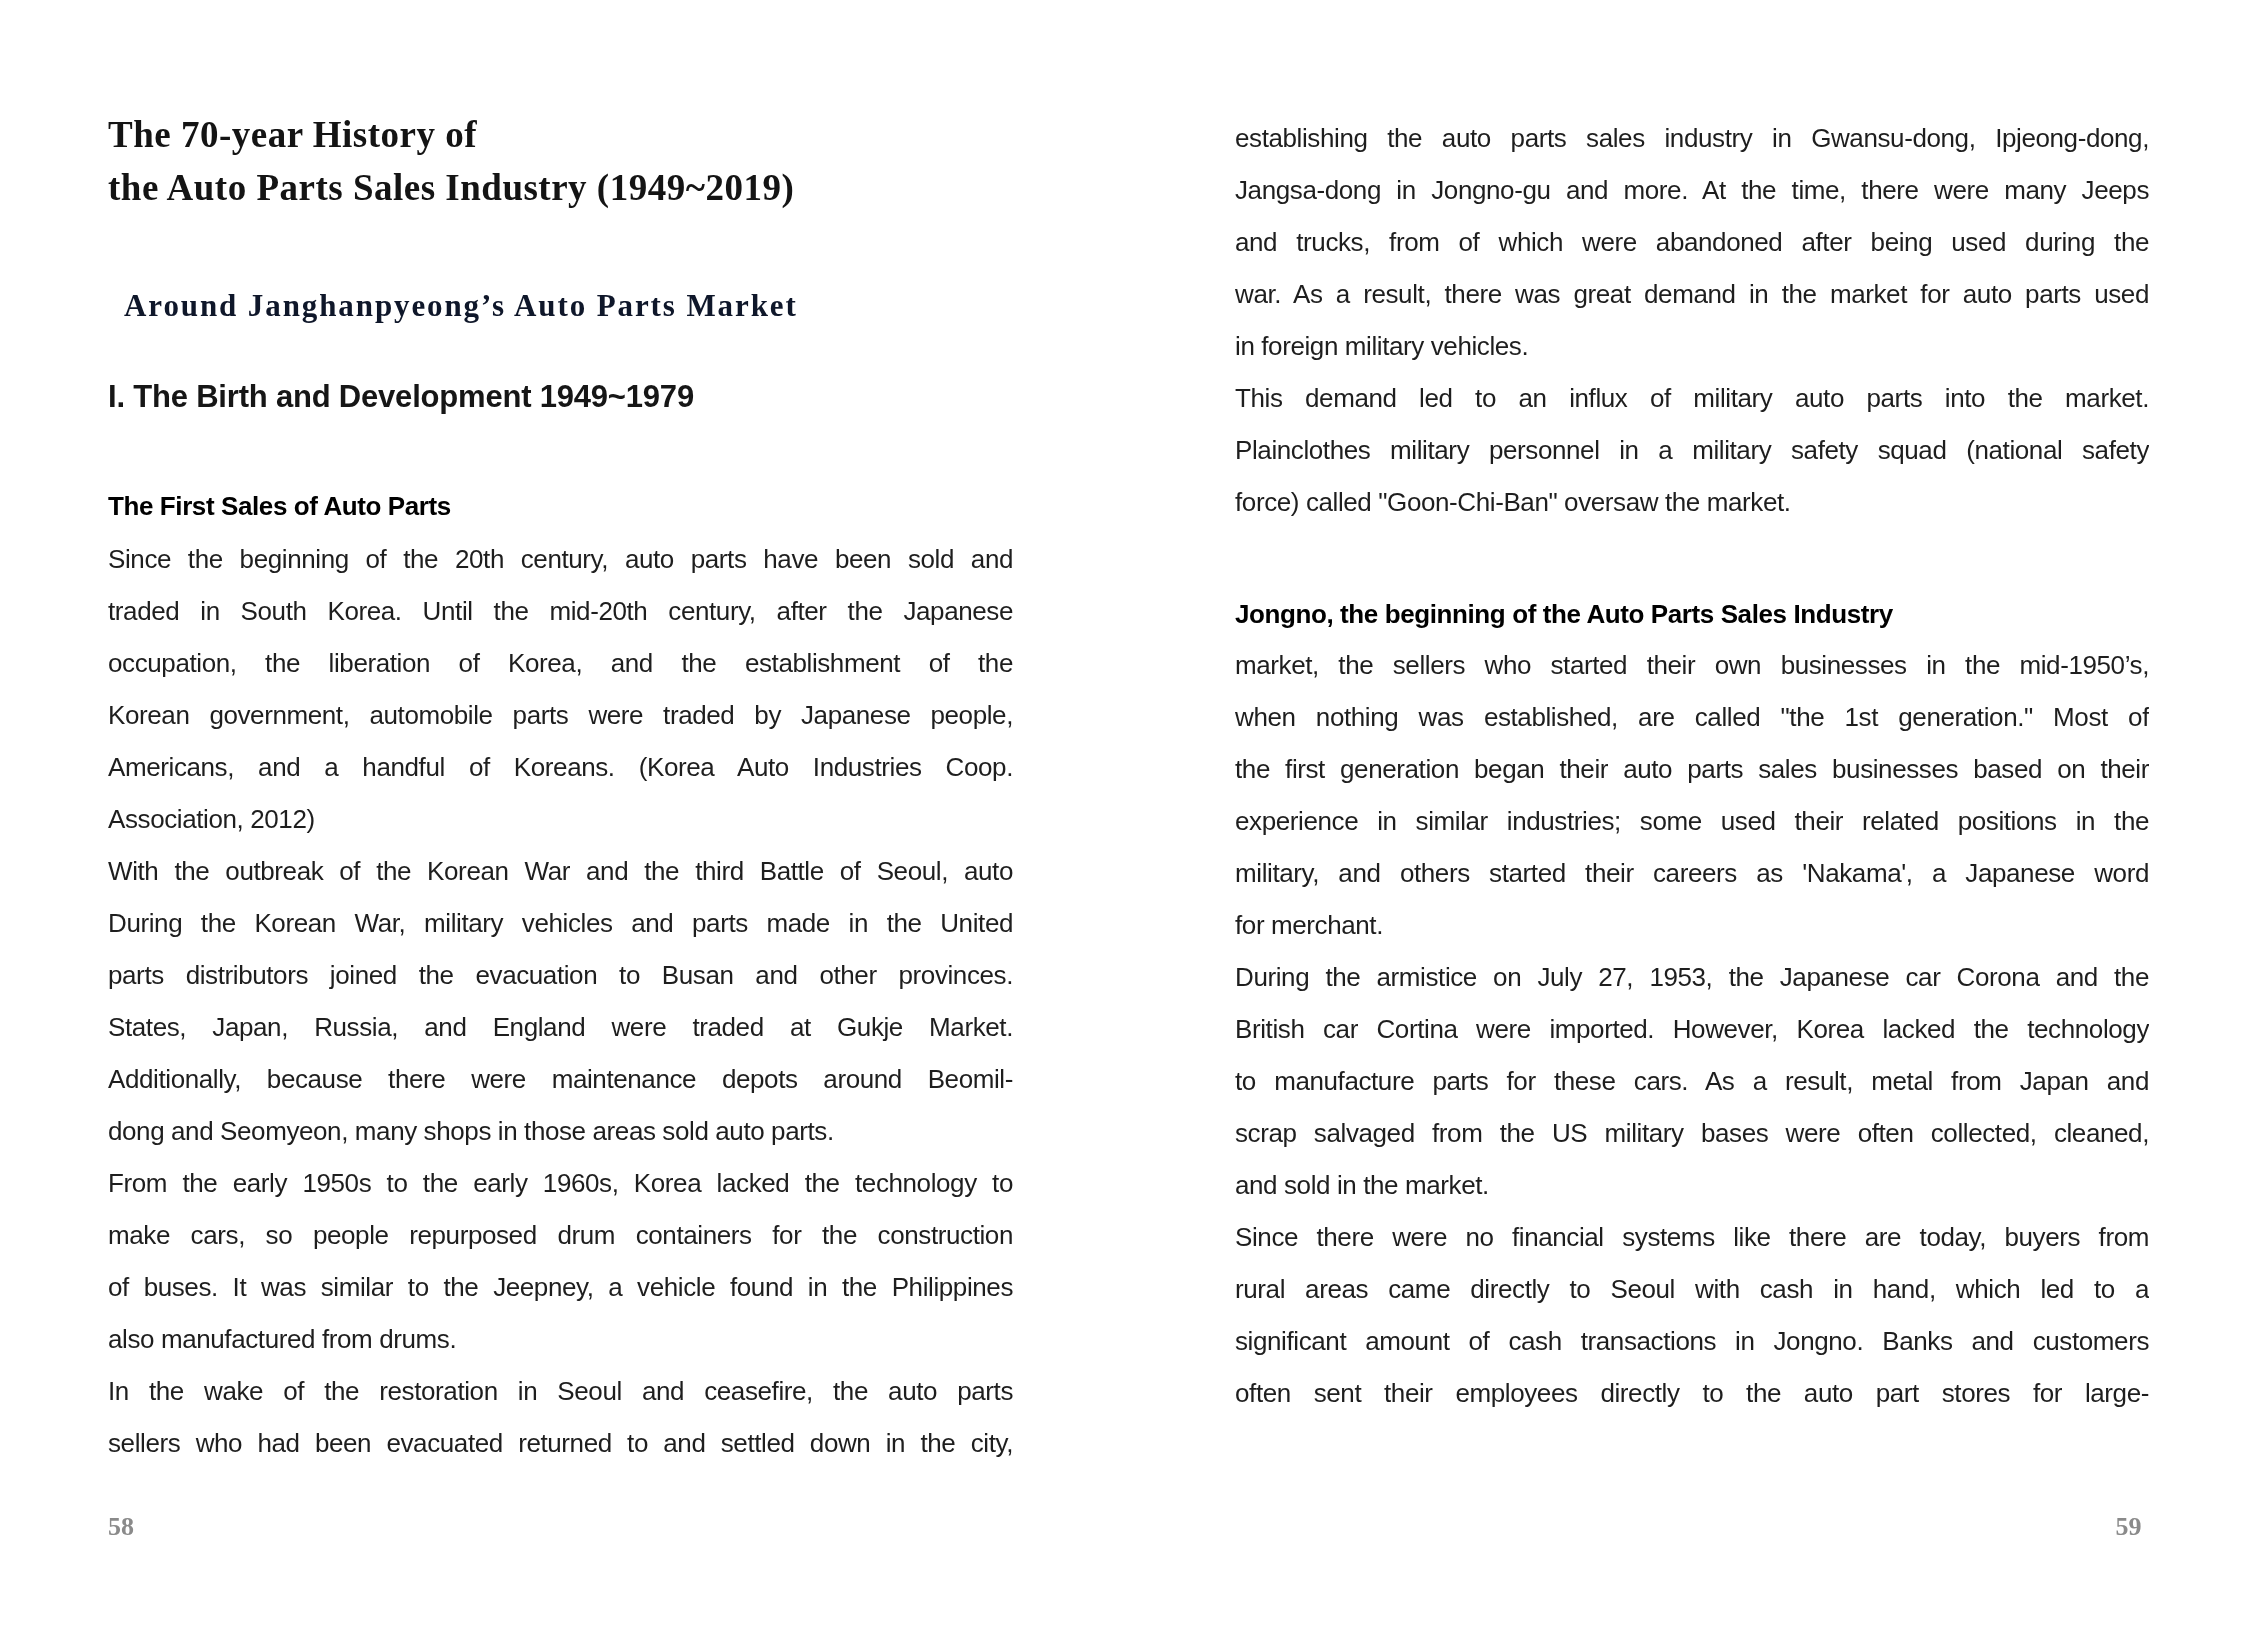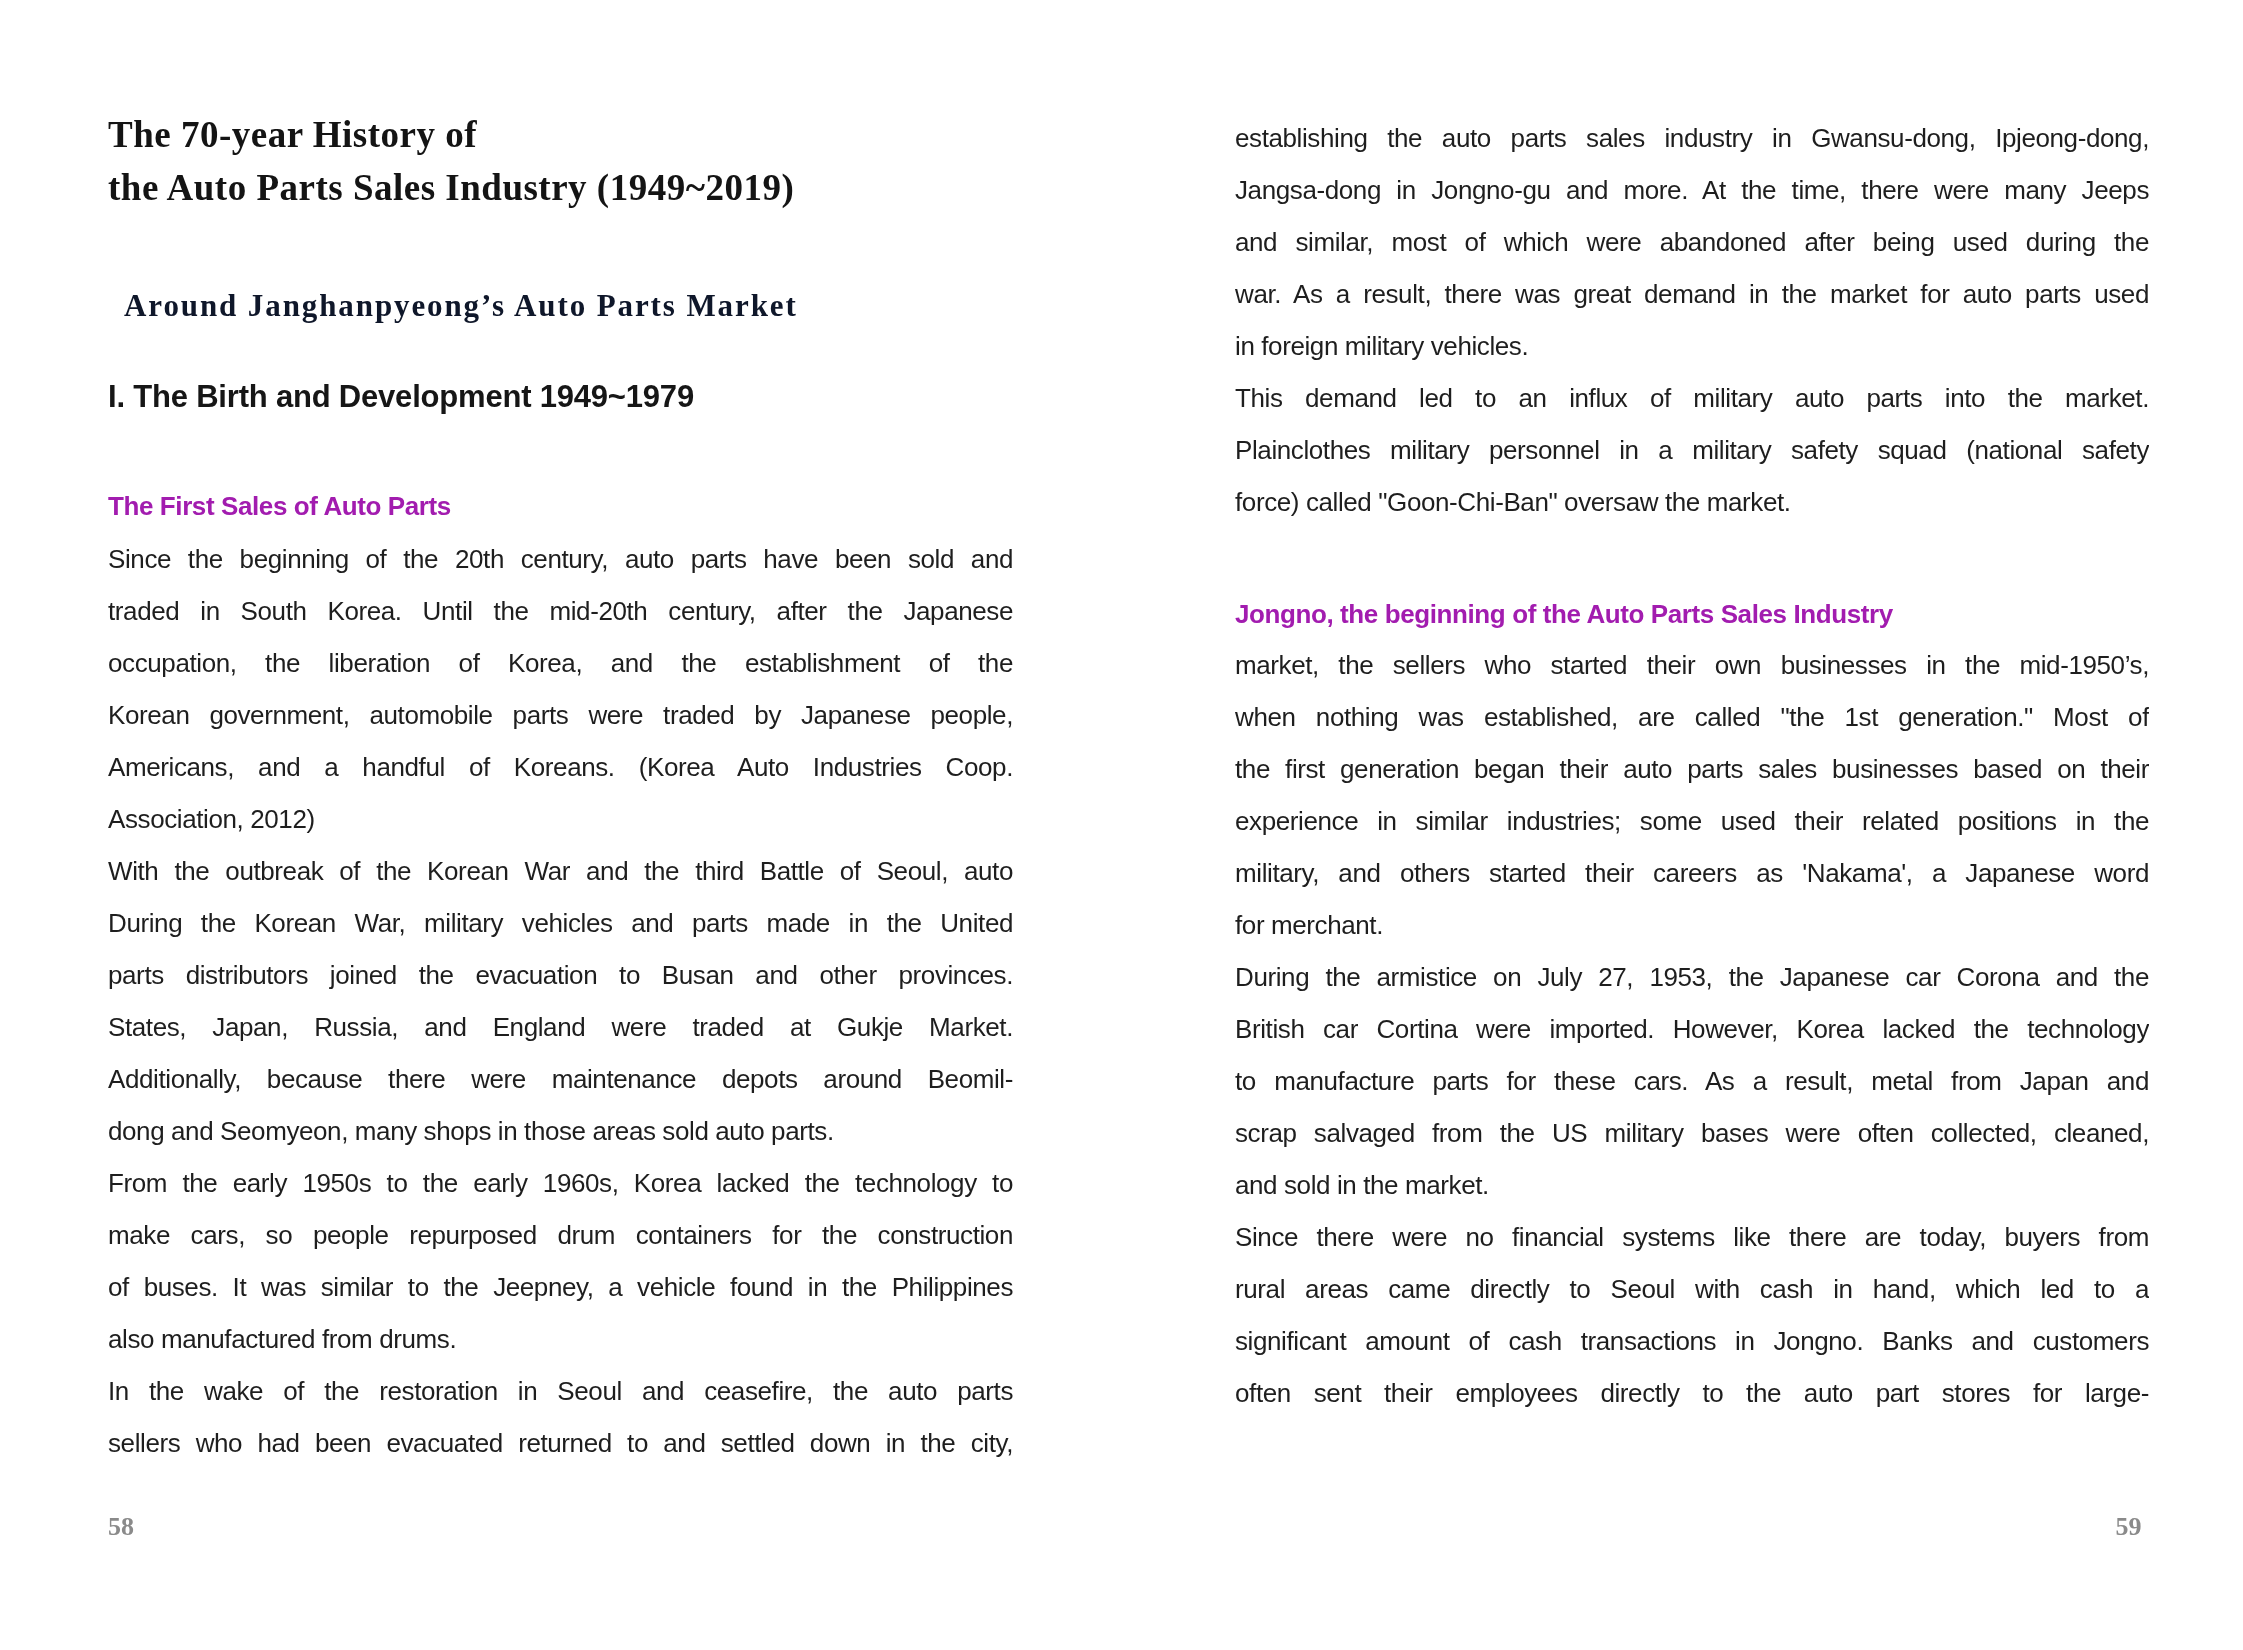--- a/index.html
+++ b/index.html
@@ -30,21 +30,21 @@
   }
   .chapter-heading {
     position: absolute; top: 378px; left: 0; width: 100%; margin: 0;
     font: 700 31px "Liberation Sans", sans-serif;
     line-height: 38px; letter-spacing: -0.2px; color: #161616;
     white-space: nowrap;
   }
   .subheading {
     position: absolute; left: 0; width: 100%; margin: 0;
     font: 700 26px "Liberation Sans", sans-serif;
-    line-height: 38px; letter-spacing: -0.4px; color: #a21caf;
+    line-height: 38px; letter-spacing: -0.4px; color: #000000;
     white-space: nowrap;
   }
   .subheading.first-sales { top: 487px; }
   .subheading.jongno      { top: 595px; }
 
   .body-block { position: absolute; left: 0; width: 100%; }
   .body-block.left-body   { top: 533px; }
   .body-block.right-top   { top: 112px; }
   .body-block.right-bottom{ top: 639px; }
 
@@ -106,21 +106,21 @@
         </div>
       </div>
     <div class="pagenum">58</div>
   </section>
 
   <section class="page right">
     <div class="body-block right-top">
         <div class="paragraph">
           <div class="line">establishing the auto parts sales industry in Gwansu-dong, Ipjeong-dong,</div>
           <div class="line">Jangsa-dong in Jongno-gu and more. At the time, there were many Jeeps</div>
-          <div class="line">and similar, most of which were abandoned after being used during the</div>
+          <div class="line">and trucks, from of which were abandoned after being used during the</div>
           <div class="line">war. As a result, there was great demand in the market for auto parts used</div>
           <div class="line end">in foreign military vehicles.</div>
         </div>
         <div class="paragraph">
           <div class="line">This demand led to an influx of military auto parts into the market.</div>
           <div class="line">Plainclothes military personnel in a military safety squad (national safety</div>
           <div class="line end">force) called "Goon-Chi-Ban" oversaw the market.</div>
         </div>
       </div>
     <h4 class="subheading jongno">Jongno, the beginning of the Auto Parts Sales Industry</h4>

